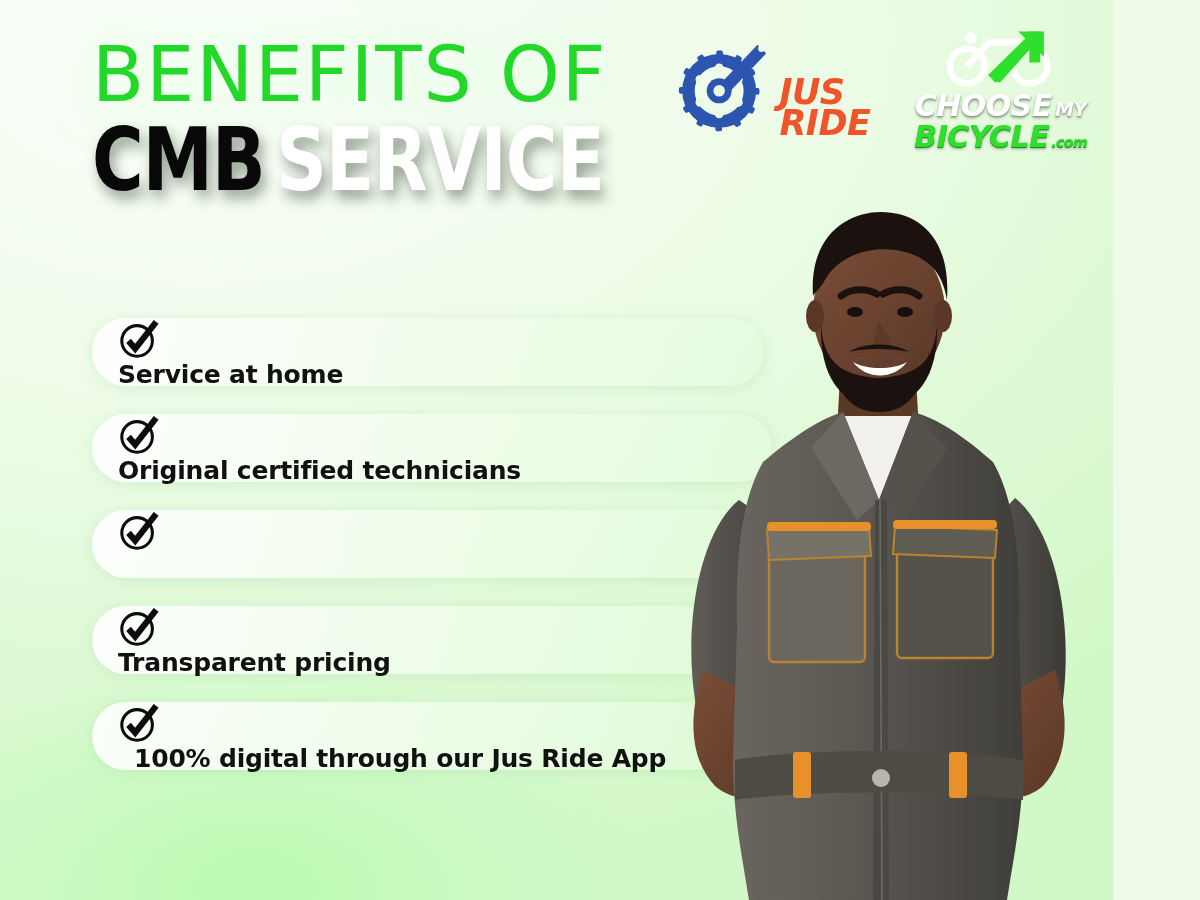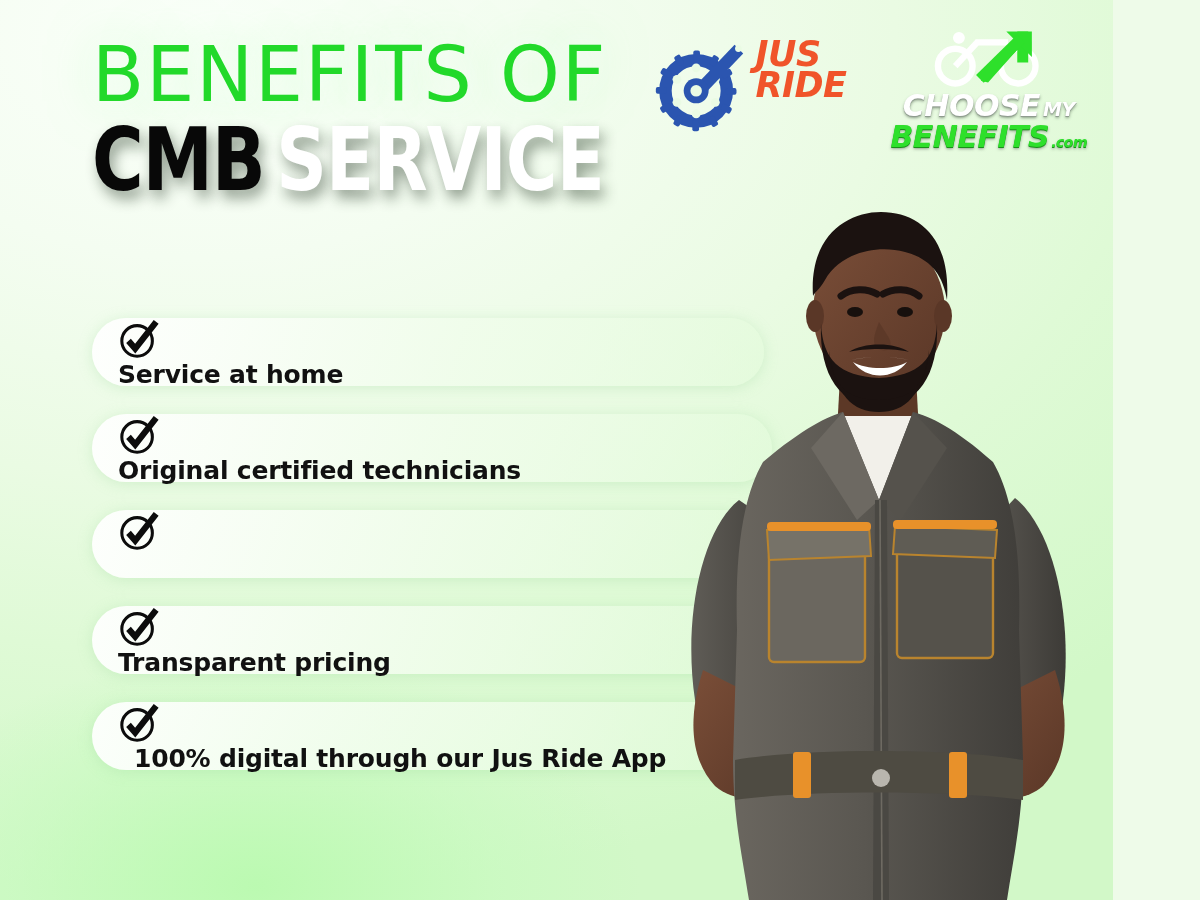--- a/index.html
+++ b/index.html
@@ -33,21 +33,21 @@
     margin-top:8px;font-size:88px;line-height:.95;letter-spacing:-1px;
     font-weight:900;white-space:nowrap;
     font-family:"DejaVu Sans", sans-serif;
     transform:scaleX(.80);transform-origin:left center;
   }
   .head-cmb{color:#080808;text-shadow:5px 8px 16px rgba(20,40,20,.45);}
   .head-service{color:#ffffff;text-shadow:5px 8px 16px rgba(20,40,20,.45);margin-left:14px;}
 
   
   .logos{position:absolute;right:26px;top:26px;display:flex;align-items:center;gap:44px;}
-  .jusride{display:flex;align-items:flex-start;gap:8px;}
+  .jusride{display:flex;align-items:flex-end;gap:8px;}
   .jr-text{
     display:flex;flex-direction:column;line-height:.88;
     font-family:"DejaVu Sans", sans-serif;font-weight:900;font-style:italic;
     color:#f0542a;font-size:35px;letter-spacing:-.5px;
   }
   .cmb-logo{display:flex;flex-direction:column;align-items:center;line-height:1;}
   .cmb-word1{
     font-family:"DejaVu Sans", sans-serif;font-weight:900;font-style:italic;
     font-size:30px;color:#ffffff;letter-spacing:-.5px;
     text-shadow:0 1px 0 #8f9b8f,0 2px 3px rgba(60,80,60,.55);
@@ -151,21 +151,21 @@
             <path d="M84 6 L112 6 L112 34 L101 23 L84 6 Z"></path>
           </g>
           <path d="M55 58 L100 14" stroke="#2ee02b" stroke-width="12" fill="none"></path>
         </svg>
       </span>
       <span class="cmb-word1">
         <span>CHOOSE</span>
         <span class="cmb-my">MY</span>
       </span>
       <span class="cmb-word2">
-        <span>BENEFITS</span>
+        <span>BICYCLE</span>
         <span class="cmb-dotcom">.com</span>
       </span>
     </div>
   </div>
 
   <div class="benefits">
 
     <div class="pill" style="width:672px">
       <span class="check">
         <svg viewBox="0 0 44 44" width="42" height="42">

